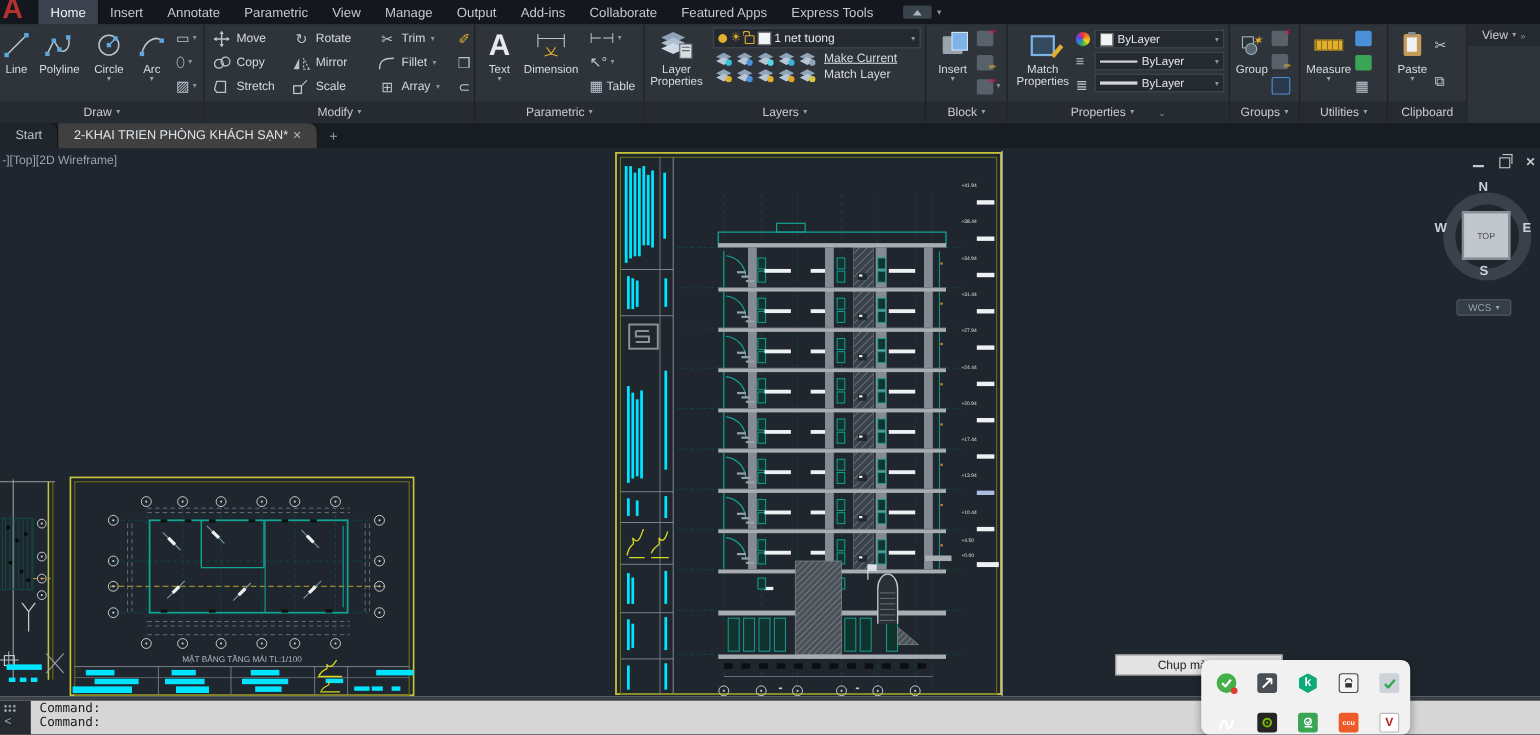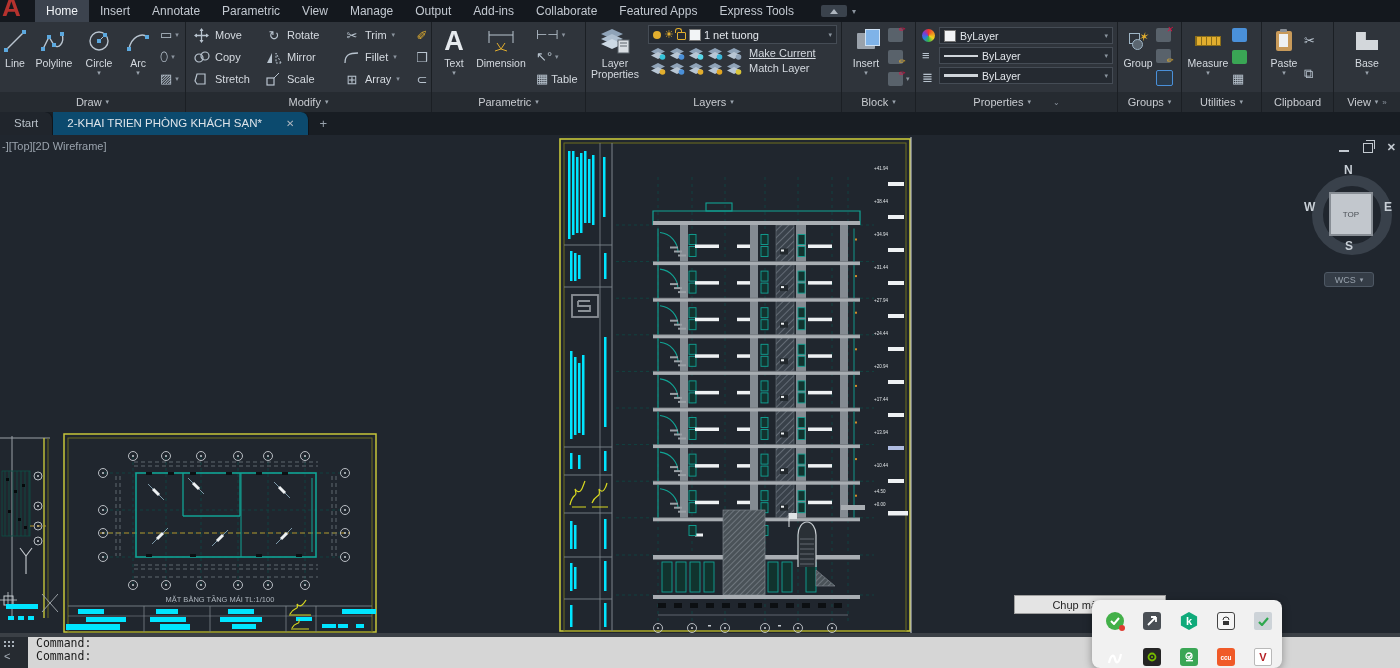--- a/index.html
+++ b/index.html
@@ -67,21 +67,21 @@
   .grpico .sq{position:absolute;left:1px;top:1px;width:9px;height:9px;border:1.5px solid #9fb6c6;}
   .grpico .ci{position:absolute;left:4px;bottom:0;width:9px;height:9px;border:1.5px solid #9fb6c6;border-radius:50%;background:#5b6670;}
   .grpico .st{position:absolute;right:0;top:-2px;color:#e2ae2e;font-size:12px;}
   .smico{width:15px;height:14px;background:#59626b;border-radius:2px;position:relative;display:inline-block;}
   .smico.sel{border:1px solid #4a90d9;background:#2a3a4a;}
   .smico .dotr{position:absolute;right:-2px;top:-2px;color:#d14;font-size:8px;line-height:8px;}
   .smico .doty{position:absolute;right:-2px;bottom:-2px;color:#e2ae2e;font-size:8px;line-height:8px;}
   
   #filetabs{position:absolute;top:112px;left:0;width:100%;height:23px;background:#181d23;display:flex;align-items:stretch;}
   .ftab{padding:0 14px;font-size:11.5px;line-height:23px;color:#b8c0c8;background:#20252c;border-right:1px solid #10141a;border-radius:0 8px 0 0;}
-  .ftab.active{background:#0c4a6e;color:#dde3e9;display:flex;align-items:flex-start;gap:24px;border-radius:0 8px 0 0;}
+  .ftab.active{background:#404040;color:#dde3e9;display:flex;align-items:flex-start;gap:4px;border-radius:0 8px 0 0;}
   .ftab .fx{color:#aeb6bf;font-size:10px;}
   .fadd{color:#98a2ac;font-size:13px;line-height:23px;padding:0 10px;}
   
   #canvas{position:absolute;top:135px;left:0;width:1400px;height:498px;background:#20262e;overflow:hidden;}
   #vplabel{position:absolute;left:2px;top:5px;color:#9aa3ad;font-size:11px;}
   #wctrl{position:absolute;right:4px;top:6px;display:flex;gap:14px;color:#c3c9d0;align-items:center;}
   #wctrl .mini{width:10px;height:2px;background:#c3c9d0;margin-top:6px;}
   #wctrl .rest{width:8px;height:8px;border:1.5px solid #c3c9d0;position:relative;}
   #wctrl .rest:before{content:"";position:absolute;left:2px;top:-4px;width:8px;height:8px;border:1.5px solid #c3c9d0;border-bottom:none;border-left:none;}
   #wctrl .clo{font-size:11px;font-weight:bold;}
@@ -474,20 +474,26 @@
         </div>
       </div>
       <div class="plabel">
           <span>Block</span>
           <span class="dd">▾</span>
         </div>
     </div>
 
     <div class="panel" style="width:202px">
       <div class="pbody" style="padding-left:4px">
+        <div class="bigbtn" style="width:56px">
+          <span class="bicon">
+              <span class="mpwin"></span>
+            </span>
+          <span class="blabel">Match Properties</span>
+        </div>
         <div class="iconcol">
           <span class="wheel"></span>
           <span class="glyph">≡</span>
           <span class="glyph">≣</span>
         </div>
         <div style="flex:1;display:flex;flex-direction:column;padding:2px 4px 0 2px">
           <div class="pfield">
             <span class="swatch"></span>
             <span>ByLayer</span>
             <span style="flex:1"></span>
@@ -592,29 +598,20 @@
               <span class="glyph">⧉</span>
             </span>
         </div>
       </div>
       <div class="plabel">
           <span>Clipboard</span>
         </div>
     </div>
 
     <div class="panel" style="width:66px;border-right:none">
-      <div class="pbody" style="justify-content:center;width:100%">
-        <div class="bigbtn" style="width:40px">
-          <span class="bicon">
-              <span class="baseL"></span>
-            </span>
-          <span class="blabel">Base</span>
-          <span class="bdd">▾</span>
-        </div>
-      </div>
       <div class="plabel">
           <span>View</span>
           <span class="dd">▾</span>
           <span style="color:#8b949e;font-size:8px">»</span>
         </div>
     </div>
   </div>
 
   <div id="filetabs">
     <div class="ftab"><span>Start</span></div>

